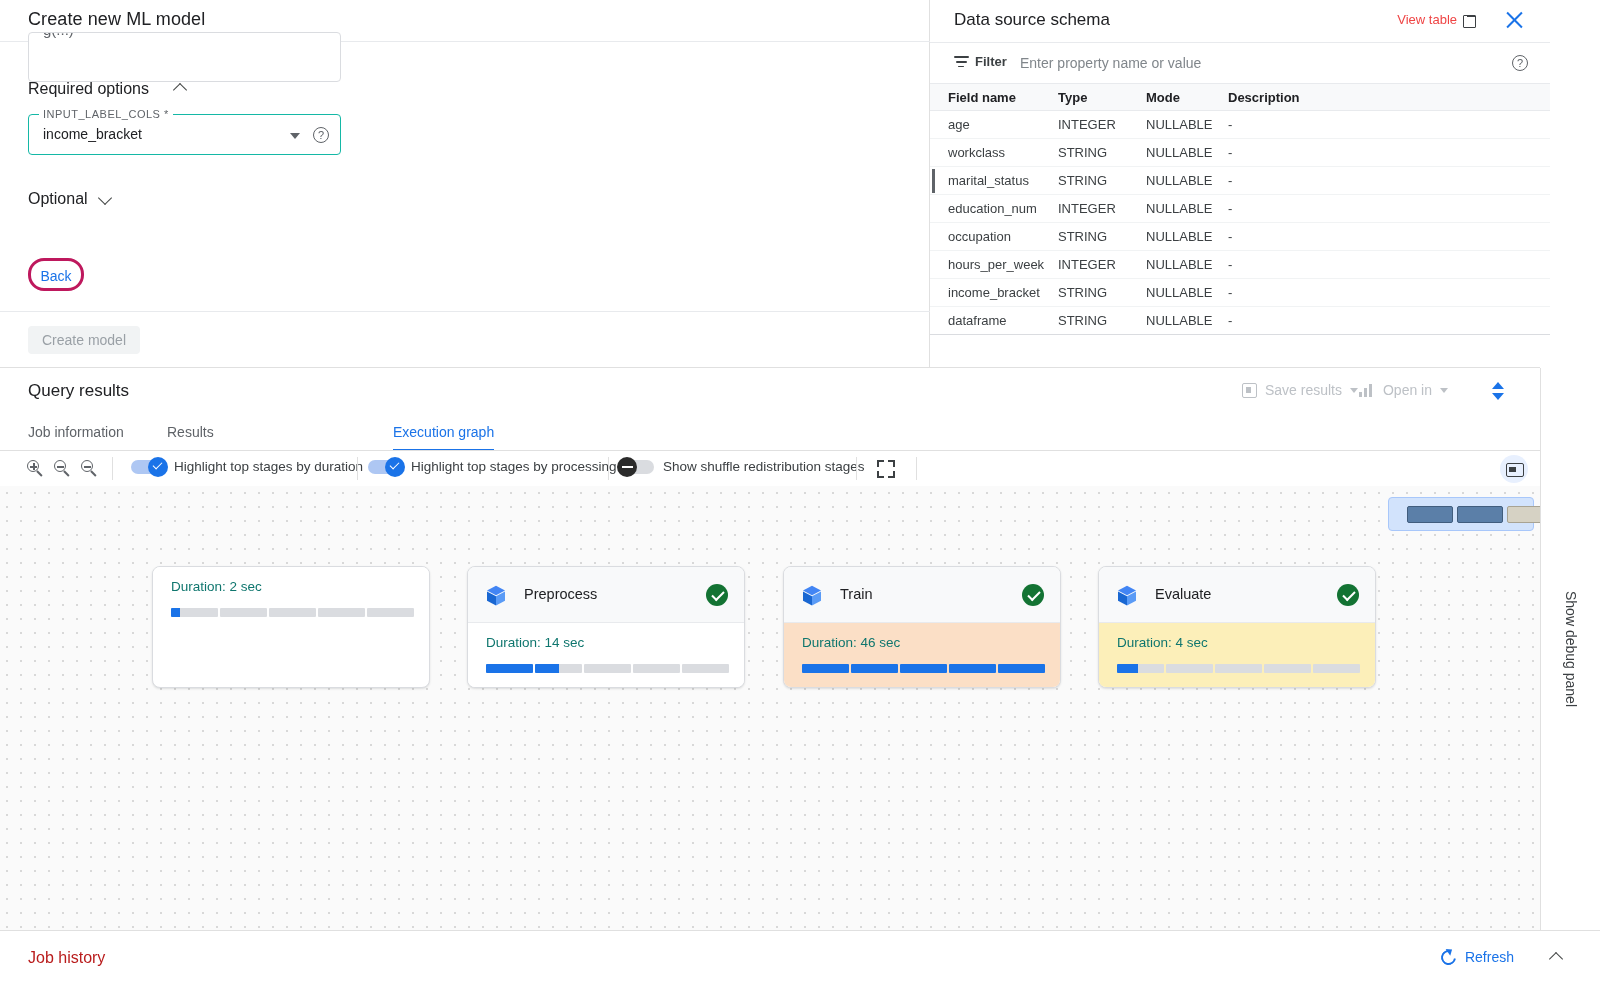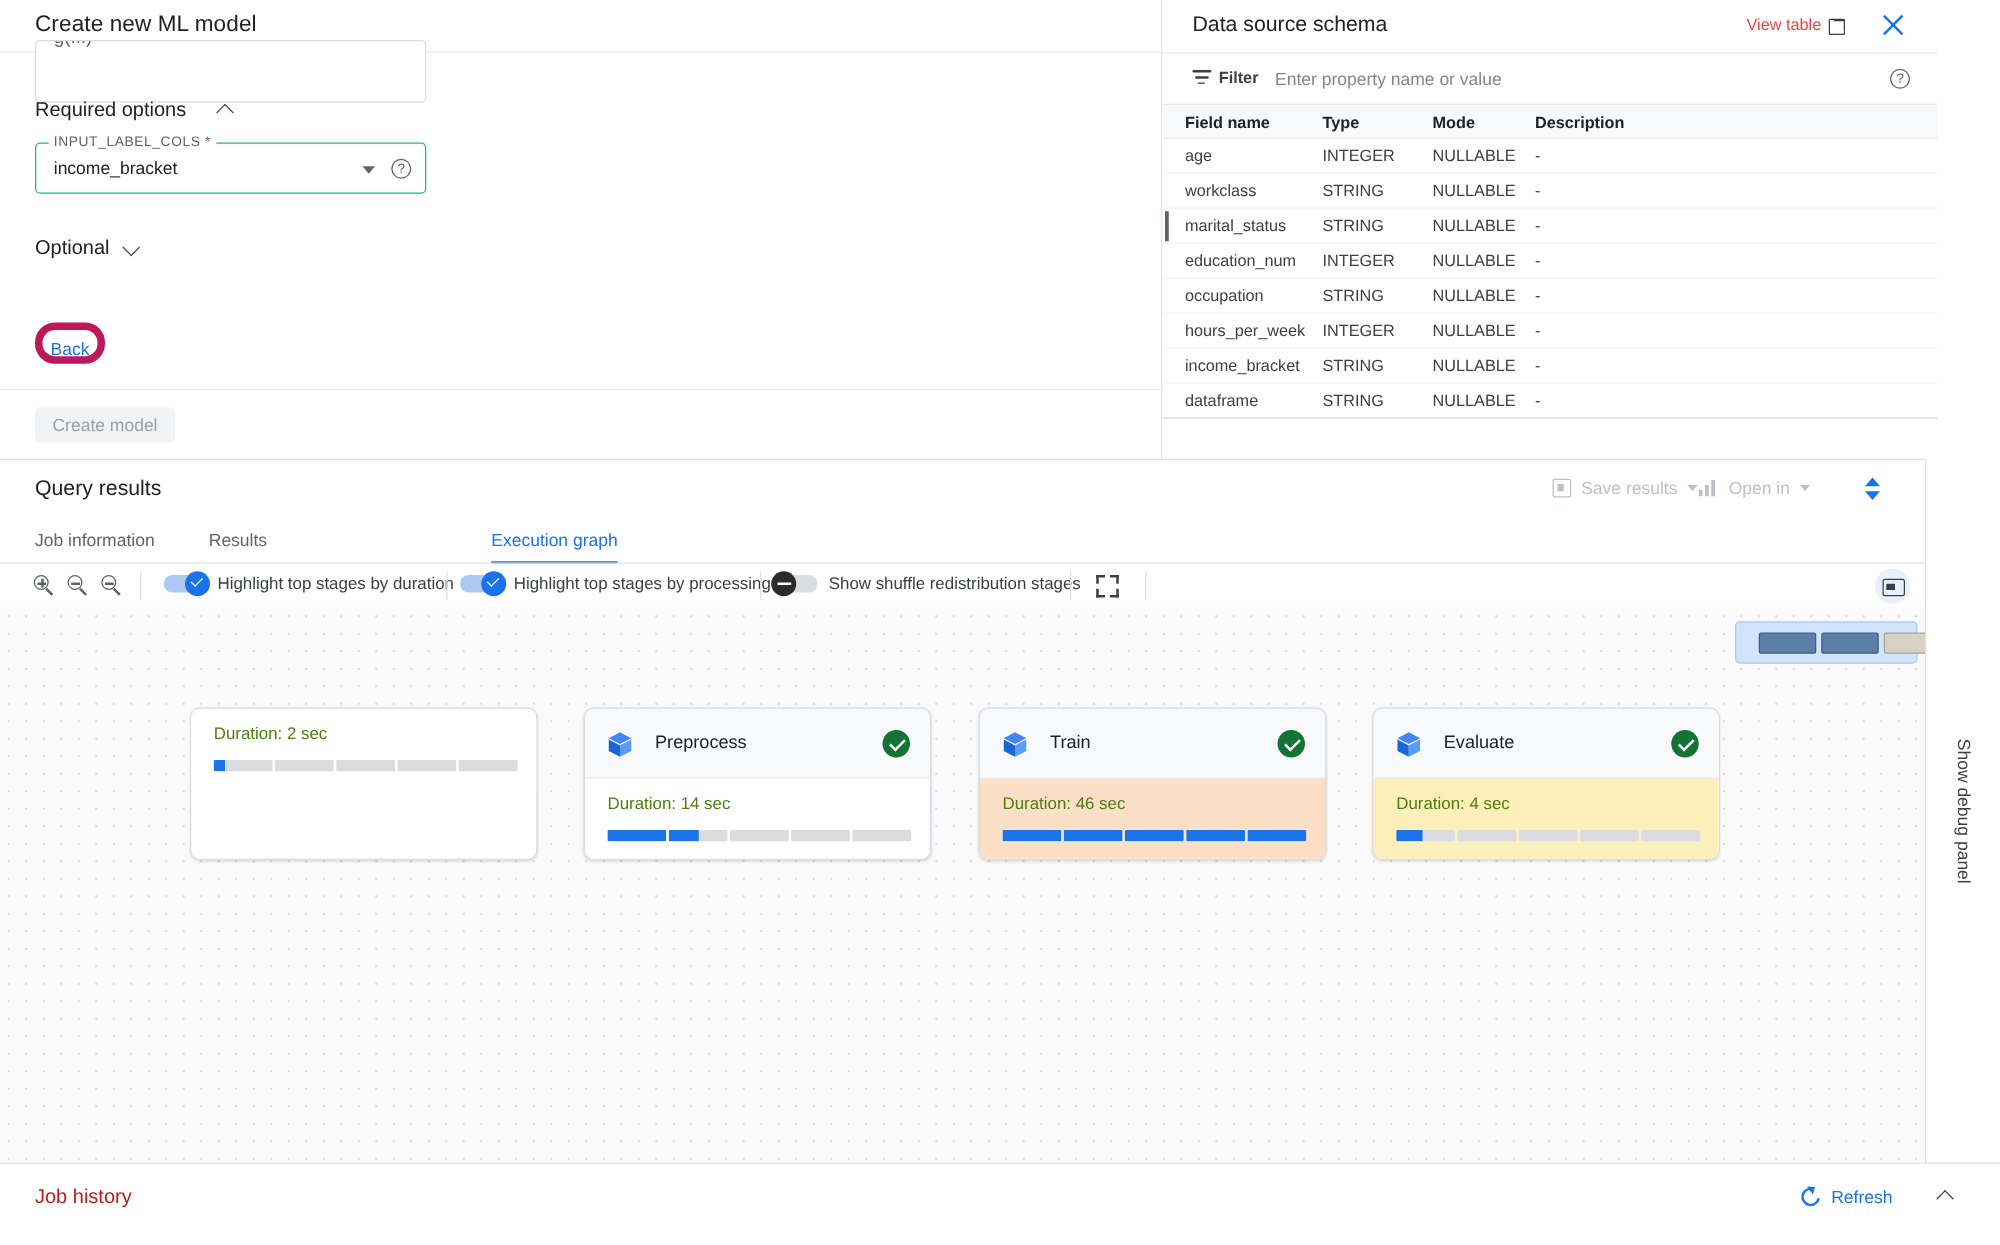--- a/index.html
+++ b/index.html
@@ -69,21 +69,21 @@
   }
   .help-circ {
     position: absolute; width: 16px; height: 16px; border-radius: 50%;
     border: 1.3px solid #5f6368; color: #5f6368; font-size: 11px; line-height: 14px;
     text-align: center; cursor: pointer;
   }
   .outlined-field .help-circ { right: 11px; top: 12px; }
 
   .btn-back {
     position: absolute; left: 28px; top: 216px; width: 56px; height: 33px;
-    border: 6px solid #be185d; border-radius: 16px; background: #fff;
+    border: 3px solid #be185d; border-radius: 16px; background: #fff;
     color: #1a73e8; font-size: 14px; line-height: 31px; text-align: center;
     cursor: pointer; font-family: "Liberation Sans", sans-serif;
   }
   .ml-footer-divider {
     position: absolute; left: 0; top: 311px; width: 930px; height: 1px; background: #e8eaed;
   }
   .btn-create {
     position: absolute; left: 28px; top: 326px; width: 112px; height: 28px;
     background: #f1f3f4; border: none; border-radius: 4px;
     color: #9aa0a6; font-size: 14px; text-align: center; line-height: 28px;
@@ -281,21 +281,21 @@
     border-radius: 50%; background: #137333;
   }
   .check-badge::after {
     content: ""; position: absolute; left: 6px; top: 6.5px; width: 10px; height: 5px;
     border-left: 2.2px solid #fff; border-bottom: 2.2px solid #fff; transform: rotate(-45deg);
   }
   .card-body { position: relative; height: 65px; }
   .card-body.plain  { background: #fff; }
   .card-body.orange { background: #fbdfc6; }
   .card-body.yellow { background: #fcefb9; }
-  .dur-text { position: absolute; left: 18px; top: 12px; font-size: 13.5px; color: #4d7c0f; }
+  .dur-text { position: absolute; left: 18px; top: 12px; font-size: 13.5px; color: #0f766e; }
   .seg-bar { position: absolute; left: 18px; top: 41px; width: 243px; height: 9px; display: flex; gap: 2px; }
   .seg { flex: 1; background: #dadce0; border-radius: 1px; overflow: hidden; position: relative; }
   .seg .fill { position: absolute; left: 0; top: 0; height: 100%; background: #1a73e8; }
 
   
   .debug-rail {
     position: absolute; left: 1540px; top: 368px; width: 60px; height: 562px;
     background: #fff; border-left: 1px solid #e0e0e0;
   }
   .debug-rail-text {

